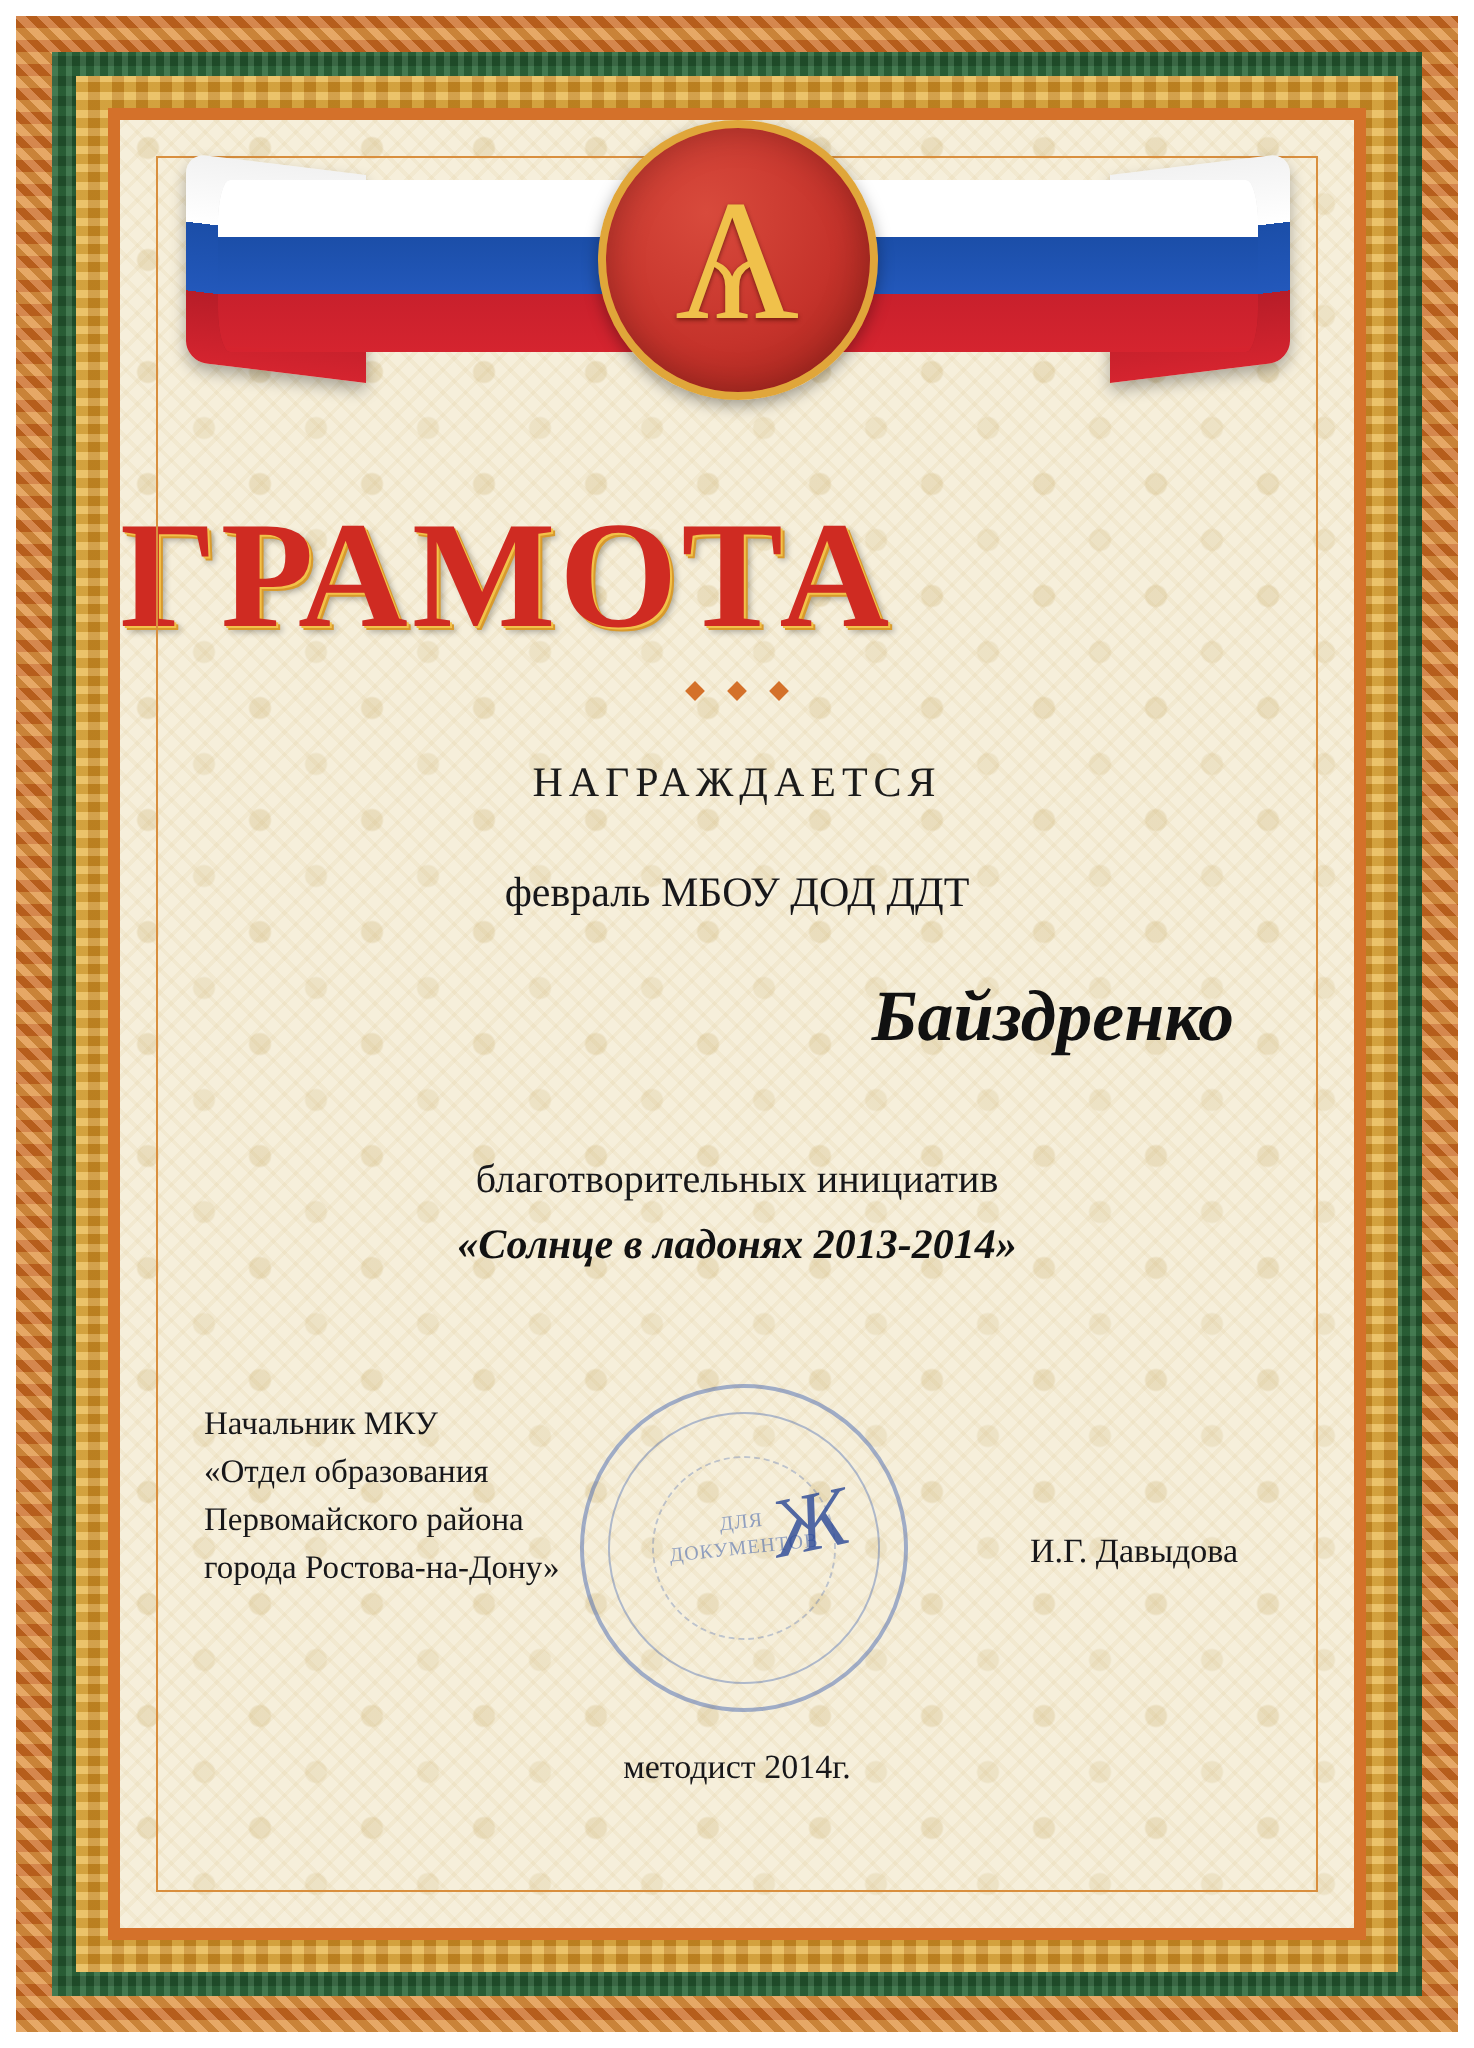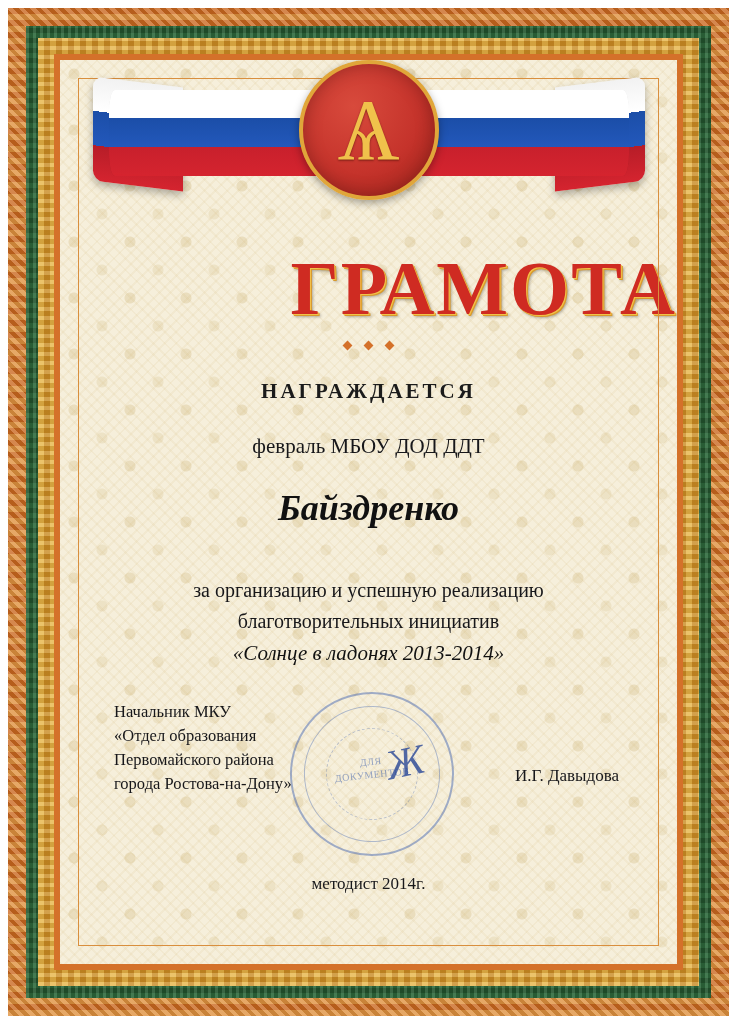--- a/index.html
+++ b/index.html
@@ -176,21 +176,21 @@
   }
   .emblem-glyph {
     font-size: 86px;
     line-height: 1;
     color: #f0c14b;
     text-shadow: 0 1px 2px rgba(90,20,10,.8);
   }
 
   
   .title {
-    text-align: right;
+    text-align: left;
     margin-top: 6px;
     font-family: "Liberation Serif", serif;
     font-weight: bold;
     font-size: 76px;
     letter-spacing: 2px;
     color: #cf2b22;
     text-shadow:
       1px 1px 0 #f2c24a,
       2px 2px 0 #d99a2c,
       3px 3px 3px rgba(0,0,0,.30);
@@ -209,63 +209,64 @@
   }
 
   
   .body-text {
     text-align: center;
     padding: 0 60px;
   }
   .awarded {
     margin-top: 30px;
     font-size: 21px;
-    font-weight: bold;
+    font-weight: normal;
     letter-spacing: 3px;
     color: #1b1b1b;
   }
   .position {
     margin-top: 30px;
     font-size: 21px;
     color: #17171a;
   }
   .name {
     margin-top: 26px;
     font-size: 36px;
     font-weight: bold;
     font-style: italic;
     color: #111;
     line-height: 1.32;
+    text-align: right;
   }
   .name .line2 { font-size: 31px; display: block; }
   .reason {
     margin-top: 42px;
     font-size: 20px;
     color: #17171a;
     line-height: 1.55;
   }
   .campaign {
     margin-top: 4px;
     font-size: 21px;
-    font-weight: normal;
+    font-weight: bold;
     font-style: italic;
     color: #111;
   }
 
   
   .signature-area {
     position: absolute;
     left: 34px;
     right: 34px;
     bottom: 62px;
     height: 210px;
   }
   .signer-org {
     position: absolute;
-    left: 20px;
+    left: 8px;
     top: 8px;
     font-size: 16.5px;
     line-height: 1.45;
     color: #17171a;
     text-align: left;
     white-space: pre-line;
   }
   .signer-name {
     position: absolute;
     right: 24px;
@@ -362,21 +363,20 @@
       <span class="dot"></span>
     </div>
 
     <div class="body-text">
       <div class="awarded">НАГРАЖДАЕТСЯ</div>
       <div class="position">февраль МБОУ ДОД ДДТ</div>
       <div class="name">
         <span>Байздренко</span>
       </div>
       <div class="reason">
-        <div>за организацию и успешную реализацию</div>
         <div>благотворительных инициатив</div>
       </div>
       <div class="campaign">«Солнце в ладонях 2013-2014»</div>
     </div>
 
     <div class="signature-area">
       <div class="signer-org">Начальник МКУ
 «Отдел образования
 Первомайского района
 города Ростова-на-Дону»</div>

